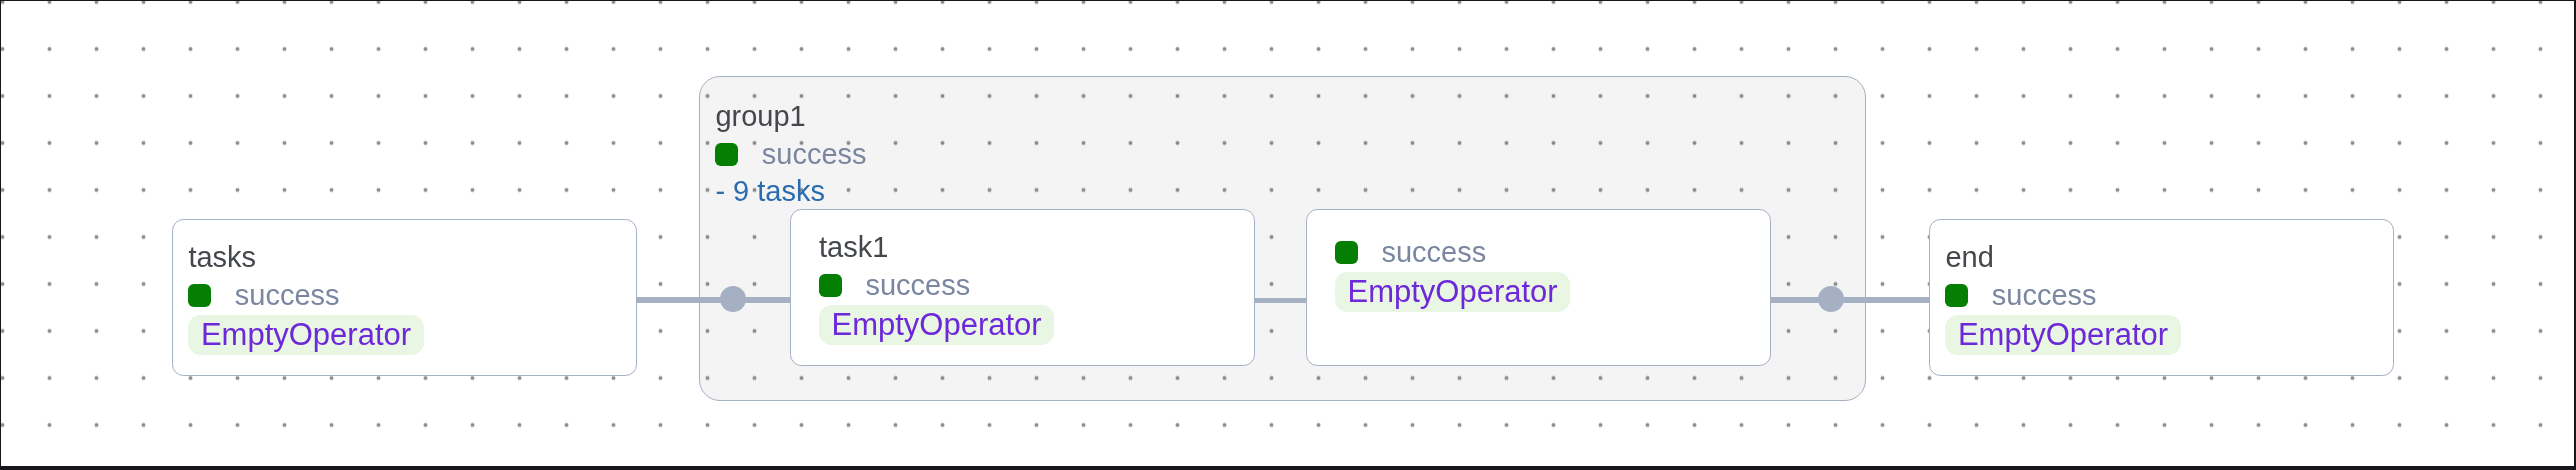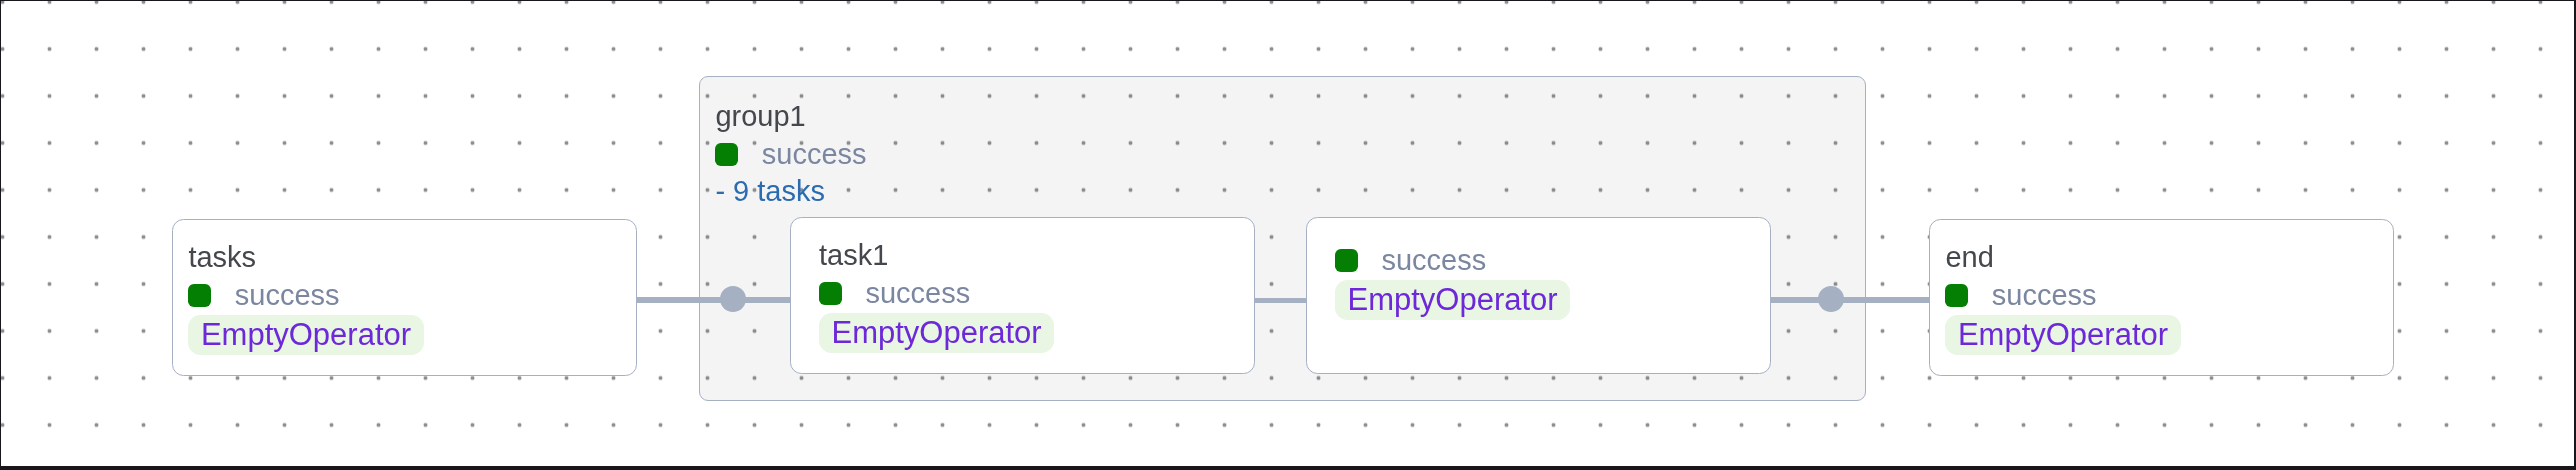--- a/index.html
+++ b/index.html
@@ -28,21 +28,21 @@
 
   
   .task-group {
     position: absolute;
     left: 698px;
     top: 75px;
     width: 1167px;
     height: 325px;
     box-sizing: border-box;
     border: 1.9px solid #a6b0c3;
-    border-radius: 9px;
+    border-radius: 21px;
     background: rgba(95, 102, 115, 0.07);
     padding: 23px 15.4px 0 15.4px;
   }
 
   
   .task-node {
     position: absolute;
     width: 465px;
     height: 157px;
     box-sizing: border-box;
@@ -101,21 +101,21 @@
     margin-top: 8.7px;
     font-size: 29px;
     line-height: 33px;
     color: #2b6cb0;
     cursor: pointer;
     white-space: nowrap;
     display: inline-block;
   }
 
   
-  .task-group .task-node { left: 90px; top: 140px; padding-left: 28px; }
+  .task-group .task-node { left: 90px; top: 132px; padding-left: 28px; }
   .task-group .task-node.second { left: 606px; }
 
   
   .edge {
     position: absolute;
     background: #a6b0c3;
     z-index: 2;
   }
   .edge-start-group  { left: 635px;  top: 296px; width: 156px; height: 5.8px; }
   .edge-task1-task2  { left: 1254px; top: 297px; width: 52px;  height: 4.8px; }

